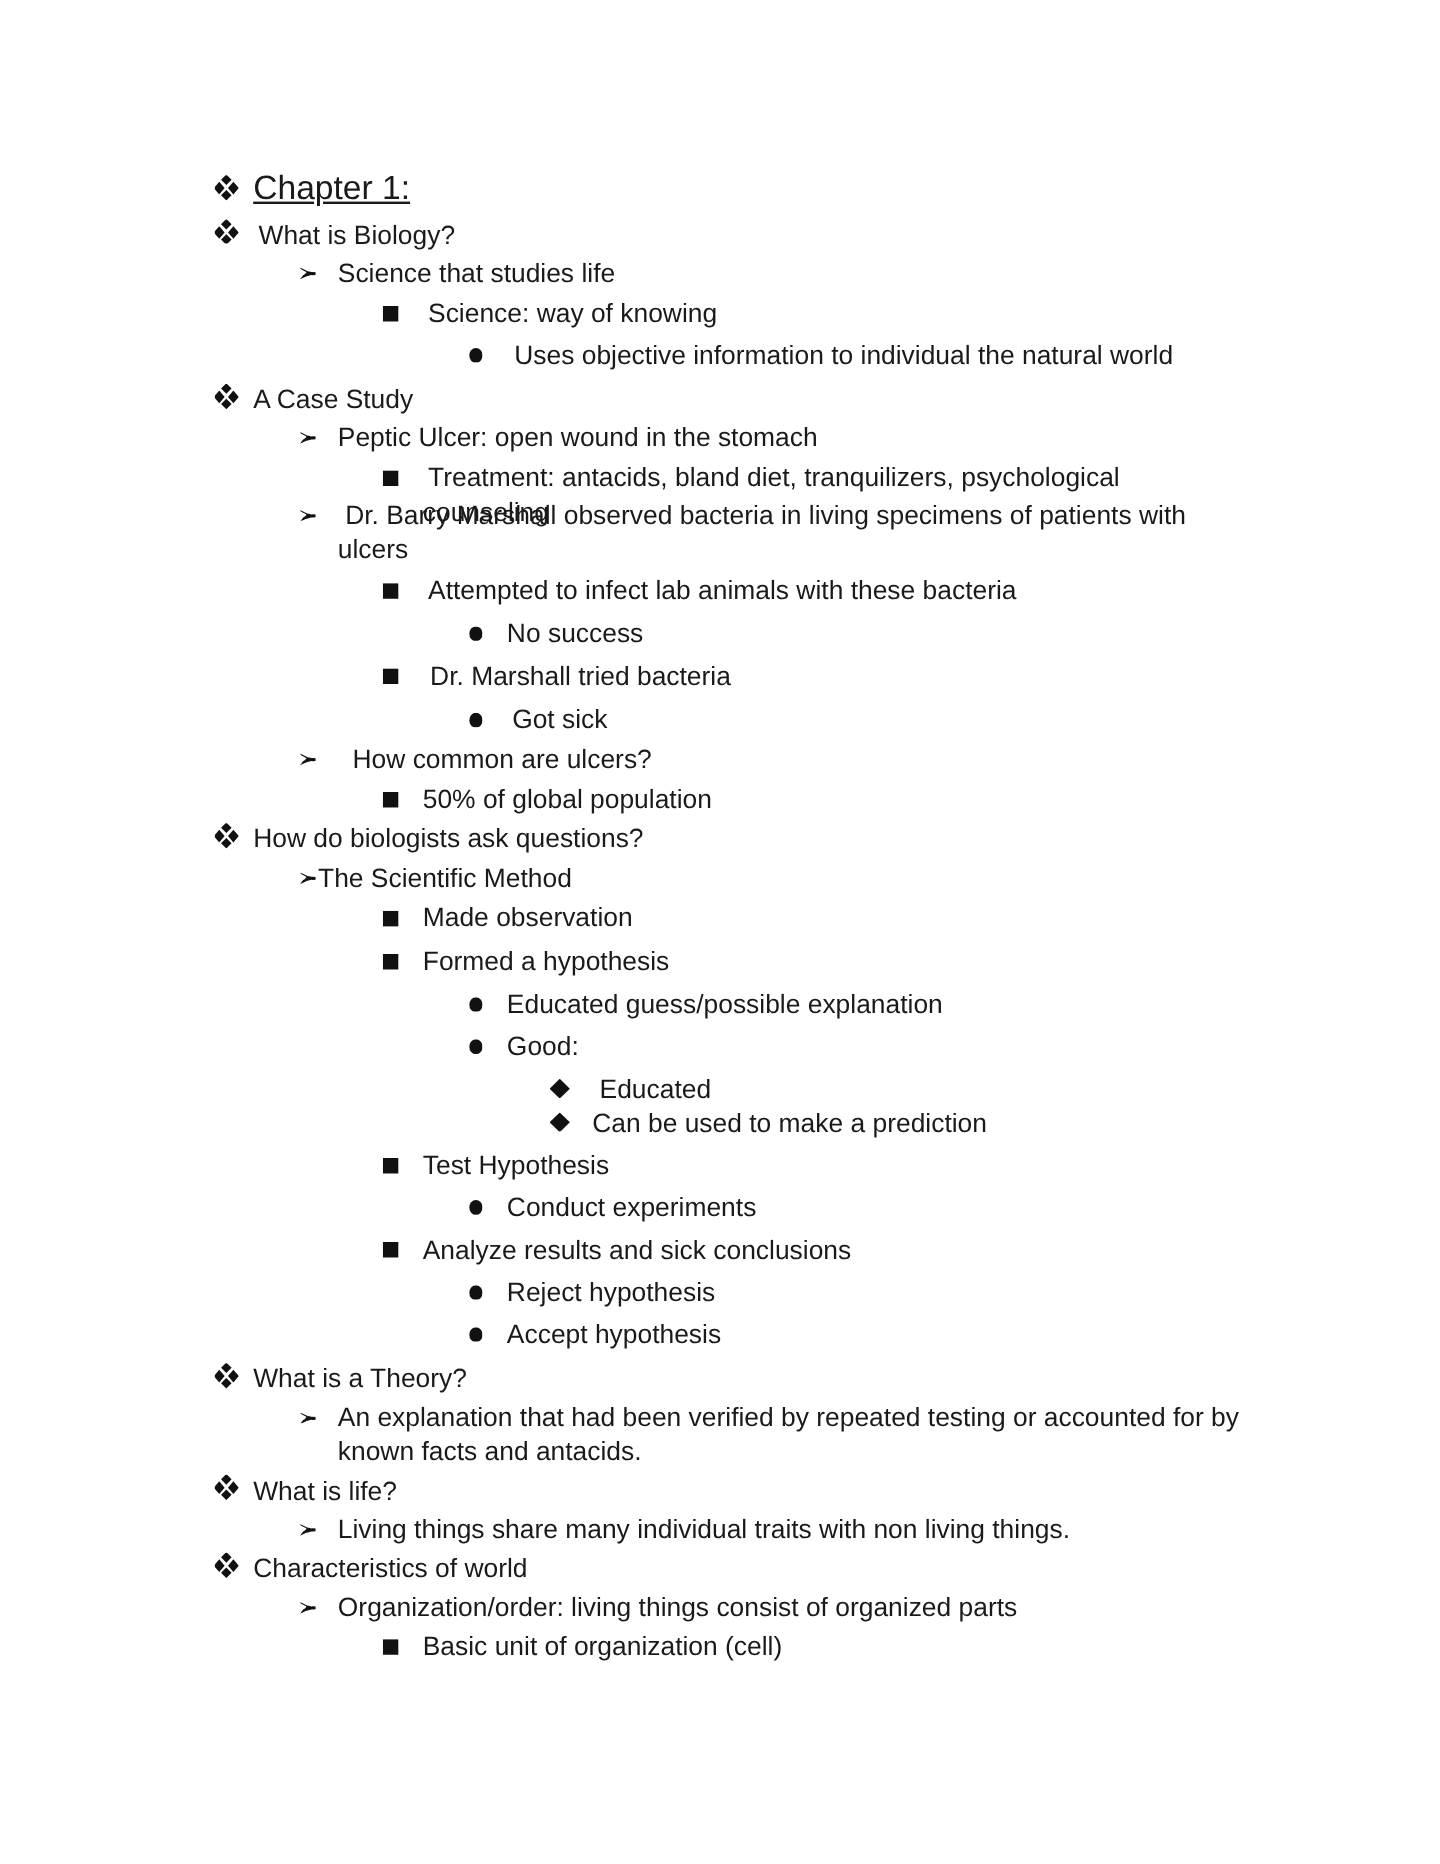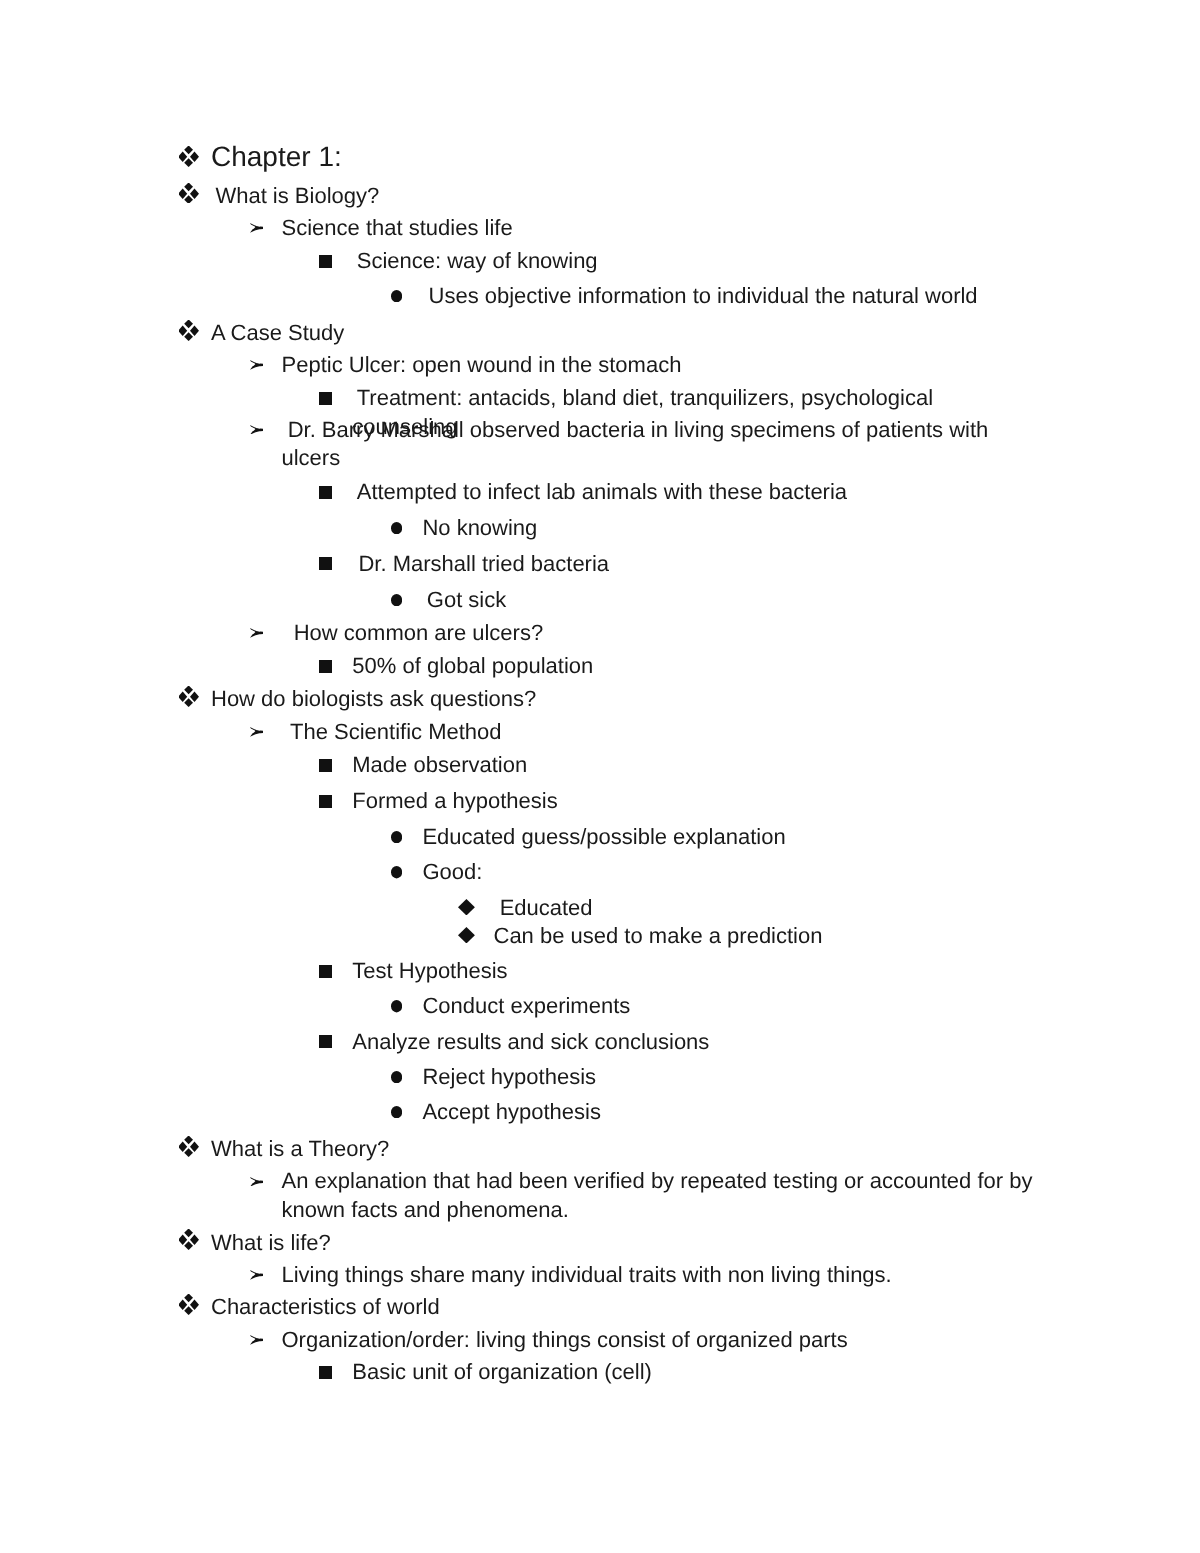--- a/index.html
+++ b/index.html
@@ -20,21 +20,21 @@
   .rtext {
     position:absolute;
     font-size:22px;
     line-height:28.7px;
     color:#1a1a1a;
     white-space:pre-wrap;
     -webkit-font-smoothing:antialiased;
     transform:translateZ(0);
     text-rendering:geometricPrecision;
   }
-  .rtext.head { font-size:28px; line-height:36.8px; }
+  .rtext.head { font-size:28px; line-height:36.8px;text-decoration:underline; }
 </style>
 </head>
 <body>
 
 <div class="page">
   <div class="outline">
   <div class="item">
     <span class="bullet" style="left:178.8px;top:146.0px">
           <svg width="20.4" height="20.8" viewBox="0 0 20.4 20.8">
             <path fill="#111111" d="M9.6 -0.6 L14.0 3.8 L9.6 8.2 L5.2 3.8 Z"></path>
@@ -128,21 +128,21 @@
           </svg>
         </span>
     <div class="rtext" style="left:352.3px;top:478.0px;width:683.7px"> Attempted to infect lab animals with these bacteria</div>
   </div>
   <div class="item">
     <span class="bullet" style="left:390.6px;top:521.8px">
           <svg width="11.2" height="12.4" viewBox="0 0 11.2 12.4">
             <ellipse cx="5.6" cy="6.2" rx="5.6" ry="6.2" fill="#111111"></ellipse>
           </svg>
         </span>
-    <div class="rtext" style="left:422.4px;top:513.8px;width:613.6px">No knowing</div>
+    <div class="rtext" style="left:422.4px;top:513.8px;width:613.6px">No success</div>
   </div>
   <div class="item">
     <span class="bullet" style="left:318.8px;top:557.2px">
           <svg width="13.3" height="13.3" viewBox="0 0 13.3 13.3">
             <rect x="0" y="0" width="13.3" height="13.3" fill="#111111"></rect>
           </svg>
         </span>
     <div class="rtext" style="left:352.3px;top:549.5px;width:683.7px"> Dr. Marshall tried bacteria</div>
   </div>
   <div class="item">
@@ -183,21 +183,21 @@
     <div class="rtext" style="left:211.0px;top:685.0px;width:825.0px">How do biologists ask questions?</div>
   </div>
   <div class="item">
     <span class="bullet" style="left:249.8px;top:727.3px">
           <svg width="13.3" height="9.8" viewBox="0 0 13.3 9.8">
             <path fill="#111111" d="M0 0 L6.4 3.1 L6.4 5.0 L4.8 3.4 L0.9 1.4 Z"></path>
             <path fill="#111111" d="M0 9.8 L6.0 6.9 L4.2 5.4 L2.6 6.3 Z"></path>
             <path fill="#111111" d="M6.5 3.0 L9.6 3.7 L10.4 3.6 L13.3 3.8 L13.3 6.1 L10.4 6.3 L9.4 6.2 L5.6 7.2 L3.9 5.6 Z"></path>
           </svg>
         </span>
-    <div class="rtext" style="left:290px;top:718.2px;width:754.5px">The Scientific Method</div>
+    <div class="rtext" style="left:265px;top:718.2px;width:754.5px">The Scientific Method</div>
   </div>
   <div class="item">
     <span class="bullet" style="left:318.8px;top:759.1px">
           <svg width="13.3" height="13.3" viewBox="0 0 13.3 13.3">
             <rect x="0" y="0" width="13.3" height="13.3" fill="#111111"></rect>
           </svg>
         </span>
     <div class="rtext" style="left:352.3px;top:751.4px;width:683.7px">Made observation</div>
   </div>
   <div class="item">
@@ -292,21 +292,21 @@
     <div class="rtext" style="left:211.0px;top:1135.0px;width:825.0px">What is a Theory?</div>
   </div>
   <div class="item">
     <span class="bullet" style="left:249.8px;top:1176.5px">
           <svg width="13.3" height="9.8" viewBox="0 0 13.3 9.8">
             <path fill="#111111" d="M0 0 L6.4 3.1 L6.4 5.0 L4.8 3.4 L0.9 1.4 Z"></path>
             <path fill="#111111" d="M0 9.8 L6.0 6.9 L4.2 5.4 L2.6 6.3 Z"></path>
             <path fill="#111111" d="M6.5 3.0 L9.6 3.7 L10.4 3.6 L13.3 3.8 L13.3 6.1 L10.4 6.3 L9.4 6.2 L5.6 7.2 L3.9 5.6 Z"></path>
           </svg>
         </span>
-    <div class="rtext" style="left:281.5px;top:1167.4px;width:754.5px">An explanation that had been verified by repeated testing or accounted for by known facts and phenomena.</div>
+    <div class="rtext" style="left:281.5px;top:1167.4px;width:754.5px">An explanation that had been verified by repeated testing or accounted for by known facts and antacids.</div>
   </div>
   <div class="item">
     <span class="bullet" style="left:178.8px;top:1229.3px">
           <svg width="20.4" height="20.8" viewBox="0 0 20.4 20.8">
             <path fill="#111111" d="M9.6 -0.6 L14.0 3.8 L9.6 8.2 L5.2 3.8 Z"></path>
             <path fill="#111111" d="M3.7 5.45 L8.2 10.75 L3.7 16.05 L-0.8 10.75 Z"></path>
             <path fill="#111111" d="M15.5 5.45 L20.0 10.75 L15.5 16.05 L11.0 10.75 Z"></path>
             <path fill="#111111" d="M9.6 12.25 L14.0 16.65 L9.6 21.05 L5.2 16.65 Z"></path>
           </svg>
         </span>

